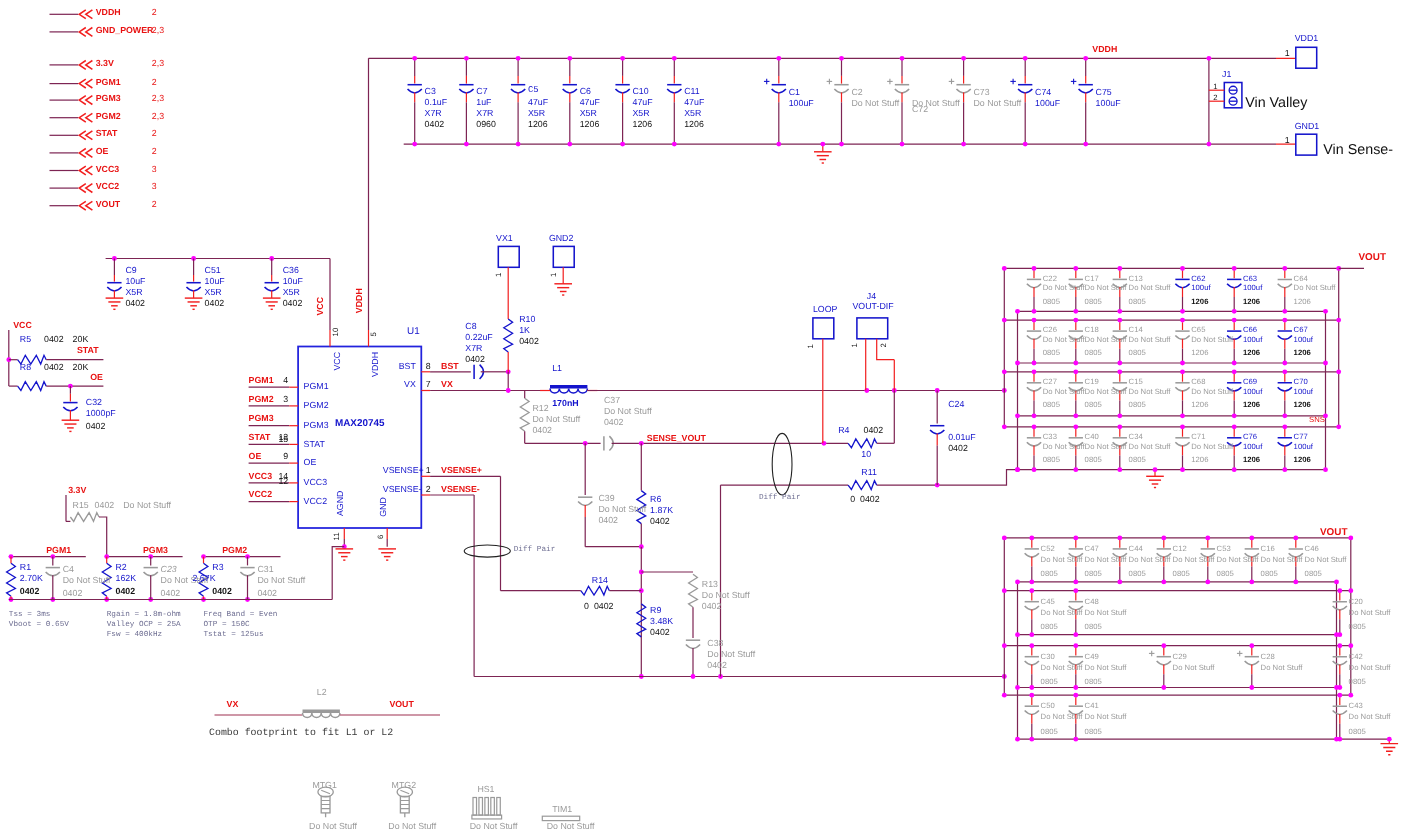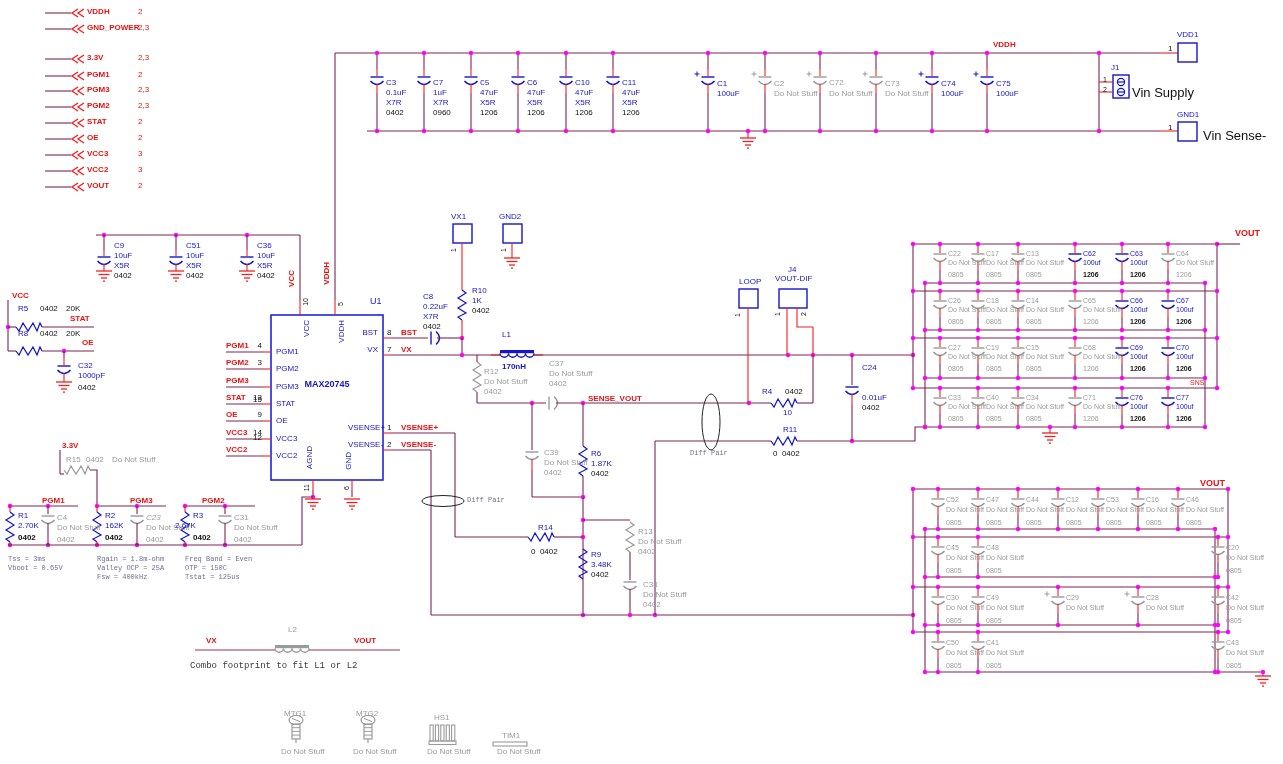--- a/index.html
+++ b/index.html
@@ -881,39 +881,39 @@
       <span class="lb b" style="left: 575px; top: 99px;">X5R</span>
       <span class="lb k" style="left: 575px; top: 109px;">1206</span>
       <span class="lb b" style="left: 622px; top: 79px;">C11</span>
       <span class="lb b" style="left: 622px; top: 89px;">47uF</span>
       <span class="lb b" style="left: 622px; top: 99px;">X5R</span>
       <span class="lb k" style="left: 622px; top: 109px;">1206</span>
       <span class="lb b" style="left: 717px; top: 80px;">C1</span>
       <span class="lb b" style="left: 717px; top: 90px;">100uF</span>
       <span class="lb g" style="left: 774px; top: 80px;">C2</span>
       <span class="lb g" style="left: 774px; top: 90px;">Do Not Stuff</span>
-      <span class="lb g" style="left: 829px; top: 79px;">C72</span>
+      <span class="lb g" style="left: 829px; top: 96px;">C72</span>
       <span class="lb g" style="left: 829px; top: 90px;">Do Not Stuff</span>
       <span class="lb g" style="left: 885px; top: 80px;">C73</span>
       <span class="lb g" style="left: 885px; top: 90px;">Do Not Stuff</span>
       <span class="lb b" style="left: 941px; top: 80px;">C74</span>
       <span class="lb b" style="left: 941px; top: 90px;">100uF</span>
       <span class="lb b" style="left: 996px; top: 80px;">C75</span>
       <span class="lb b" style="left: 996px; top: 90px;">100uF</span>
       <span class="lb r bold" style="left: 993px; top: 41px;">VDDH</span>
       <span class="lb b" style="left: 1177px; top: 31px;">VDD1</span>
       <span class="lb k" style="left: 1168px; top: 45px;">1</span>
       <span class="lb f13" style="left: 1272px; top: 49px; margin-left: 12px;">Vin Sense+</span>
       <span class="lb b" style="left: 1177px; top: 111px;">GND1</span>
       <span class="lb k" style="left: 1168px; top: 124px;">1</span>
       <span class="lb f13" style="left: 1203px; top: 129px;">Vin Sense-</span>
       <span class="lb b" style="left: 1111px; top: 64px;">J1</span>
       <span class="lb k f7" style="left: 1103px; top: 76px;">1</span>
       <span class="lb k f7" style="left: 1103px; top: 86px;">2</span>
-      <span class="lb f13" style="left: 1132px; top: 86px;">Vin Supply</span>
+      <span class="lb f13" style="left: 1132px; top: 86px;">Vin Valley</span>
       <span class="lb b" style="left: 114px; top: 242px;">C9</span>
       <span class="lb b" style="left: 114px; top: 252px;">10uF</span>
       <span class="lb b" style="left: 114px; top: 262px;">X5R</span>
       <span class="lb k" style="left: 114px; top: 272px;">0402</span>
       <span class="lb b" style="left: 186px; top: 242px;">C51</span>
       <span class="lb b" style="left: 186px; top: 252px;">10uF</span>
       <span class="lb b" style="left: 186px; top: 262px;">X5R</span>
       <span class="lb k" style="left: 186px; top: 272px;">0402</span>
       <span class="lb b" style="left: 257px; top: 242px;">C36</span>
       <span class="lb b" style="left: 257px; top: 252px;">10uF</span>

